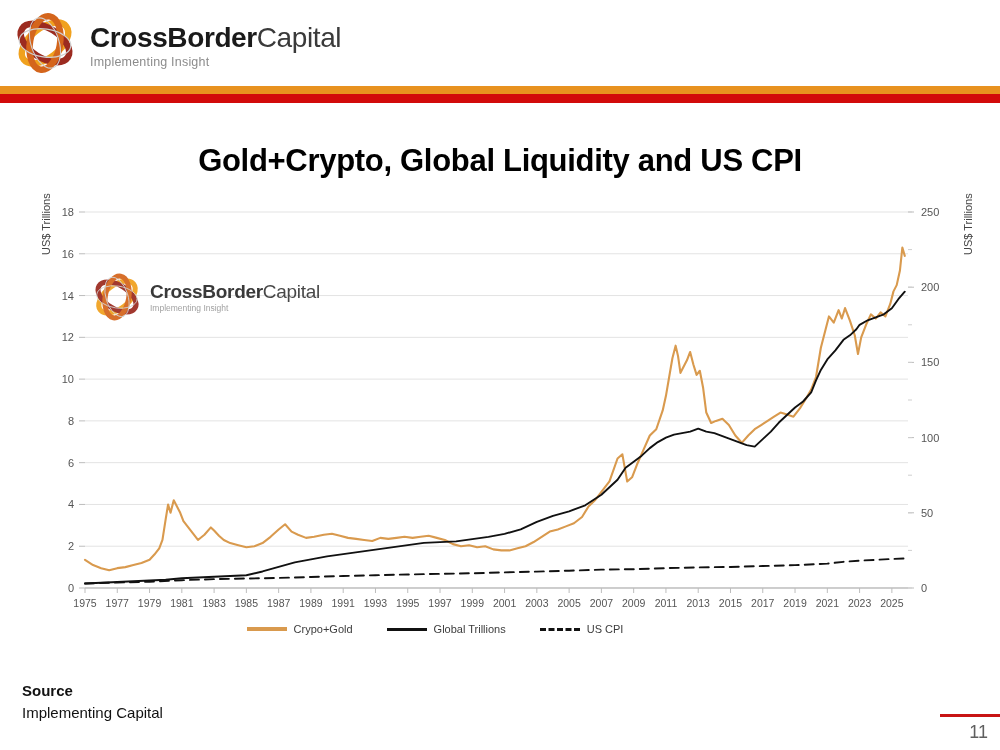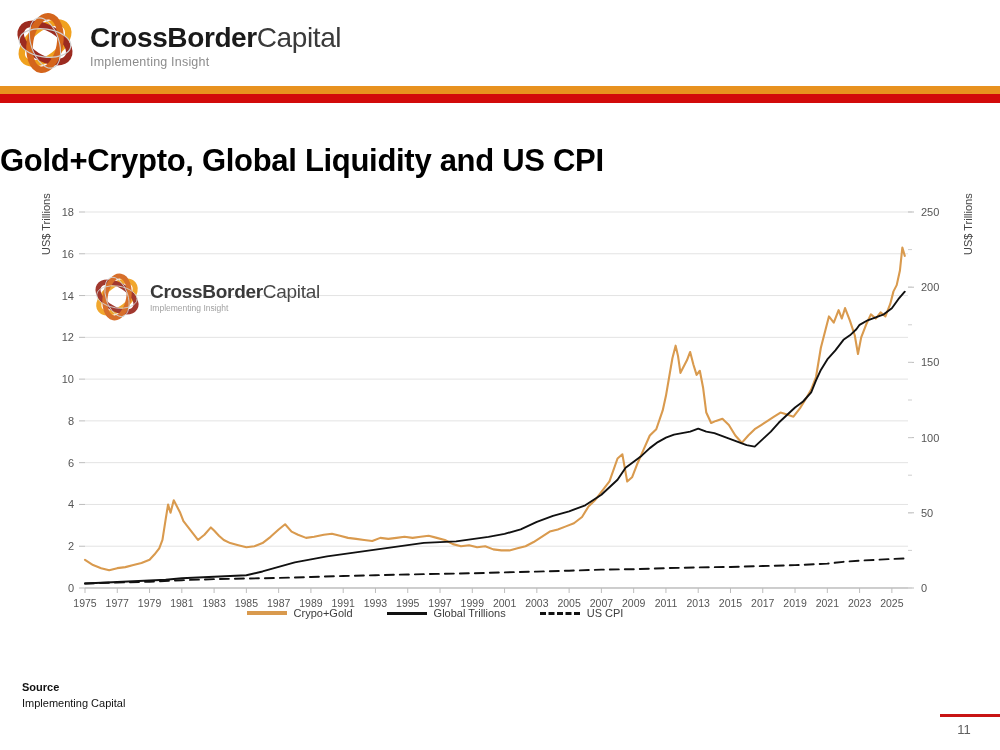--- a/index.html
+++ b/index.html
@@ -60,20 +60,21 @@
     left: 0; top: 94px;
     width: 1000px; height: 9px;
     background: #d20a0a;
   }
 
   
   #slide-title {
     position: absolute;
     left: 0; top: 143px;
     width: 1000px;
+    text-align: center;
     font-size: 31px;
     font-weight: bold;
     color: #000000;
     letter-spacing: -0.3px;
   }
 
   
   #chart-block {
     position: absolute;
     left: 0; top: 180px;
@@ -117,58 +118,58 @@
   }
   #wm-text { position: absolute; left: 62px; top: 14px; line-height: 1; }
   #wm-name { font-size: 19px; letter-spacing: -0.3px; color: #2b2b2b; white-space: nowrap; }
   #wm-name .bold { font-weight: bold; }
   #wm-name .light { font-weight: normal; color: #3a3a3a; }
   #wm-tagline { margin-top: 3px; font-size: 8.5px; color: #9a9a9a; white-space: nowrap; }
 
   
   #legend {
     position: absolute;
-    left: 0; top: 607px;
+    left: 0; top: 623px;
     width: 870px;
     display: flex;
     justify-content: center;
     align-items: center;
     gap: 34px;
     font-size: 11px;
     color: #3c3c3c;
   }
   .legend-item { display: flex; align-items: center; gap: 7px; }
   .legend-swatch { width: 40px; height: 3px; display: block; }
   .sw-solid-orange { background: #d99a4e; height: 3.5px; }
   .sw-solid-black  { background: #111111; height: 3px; }
   .sw-dashed-black {
     height: 0; border-top: 3px dashed #111111; background: none;
   }
 
   
   #source-block {
     position: absolute;
     left: 22px; top: 680px;
-    font-size: 11px;
+    font-size: 15px;
     color: #111;
     line-height: 1.45;
   }
   #source-label { font-weight: bold; }
   #bar-red-bottom {
     position: absolute;
     left: 940px; top: 714px;
     width: 60px; height: 3px;
     background: #c81414;
   }
   #page-number {
     position: absolute;
     left: 940px; top: 722px;
     width: 48px;
-    text-align: center;
-    font-size: 13px;
+    text-align: right;
+    font-size: 18px;
     color: #5f5f5f;
   }
 </style>
 </head>
 <body>
 
 <div id="header">
 
   <svg id="brand-logo" viewBox="0 0 74 68">
     <g fill="none" stroke-width="6.5" stroke-linecap="round">

